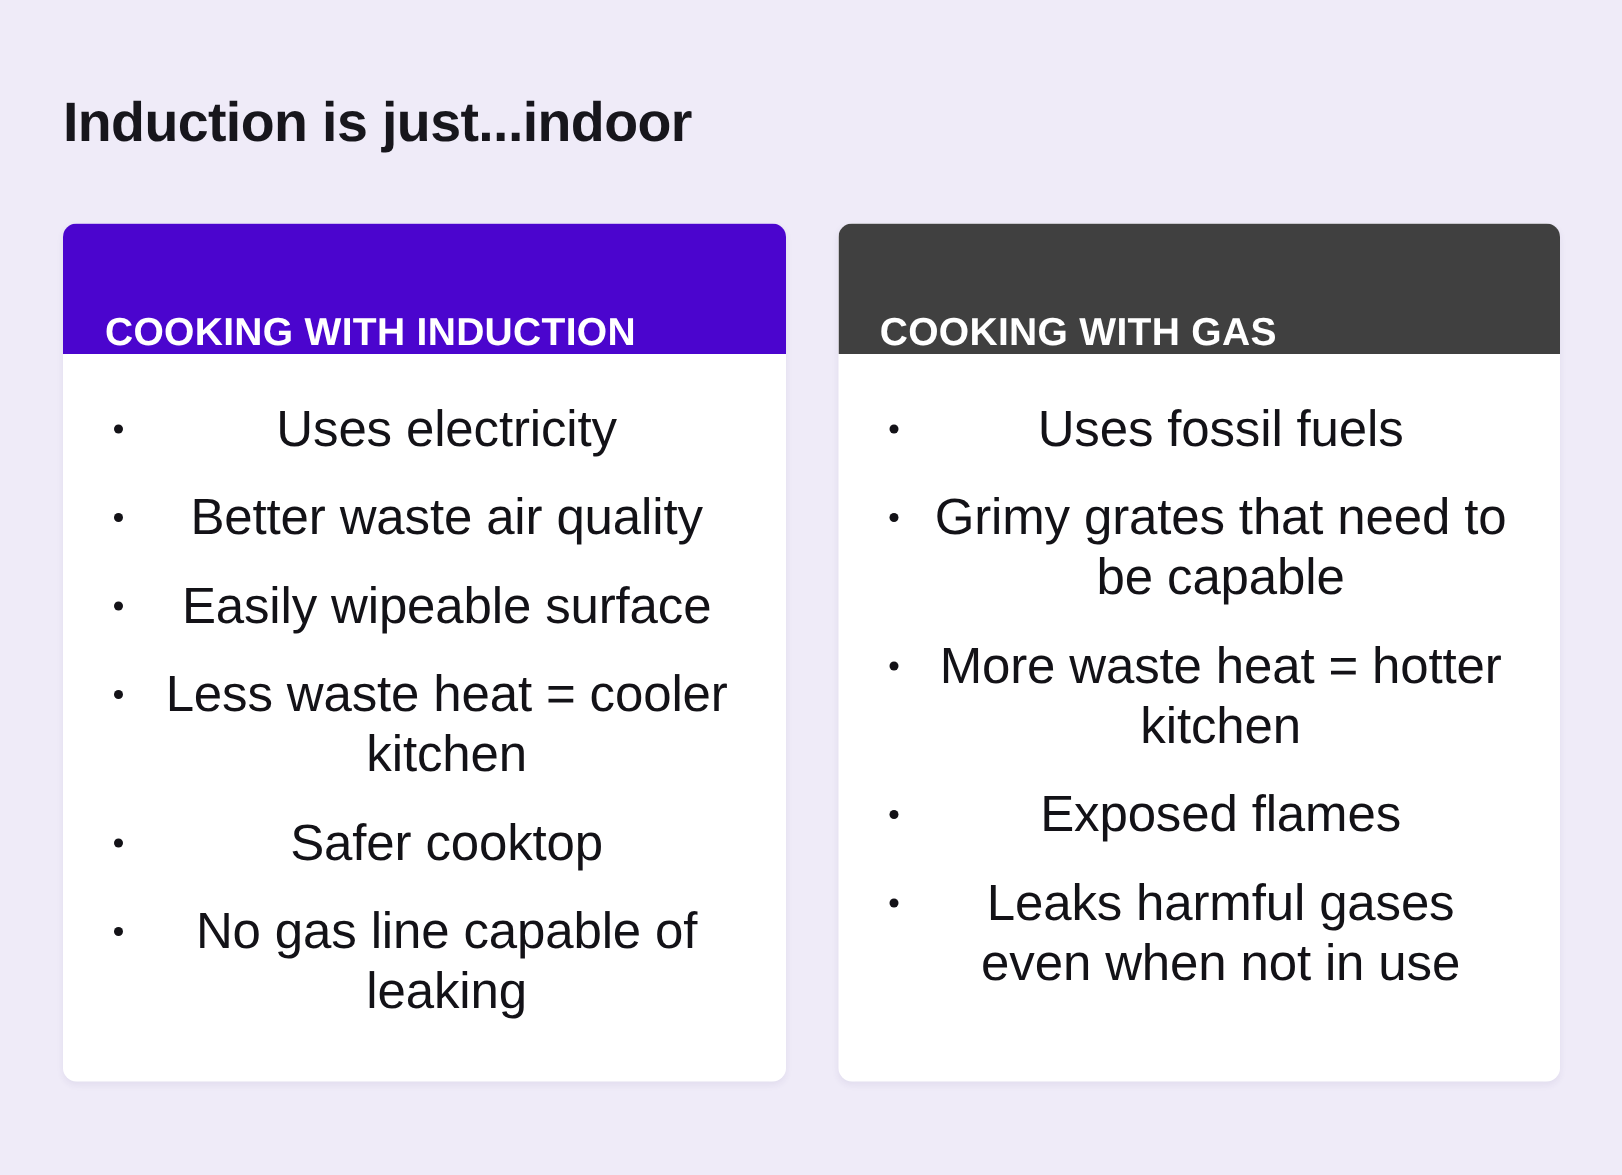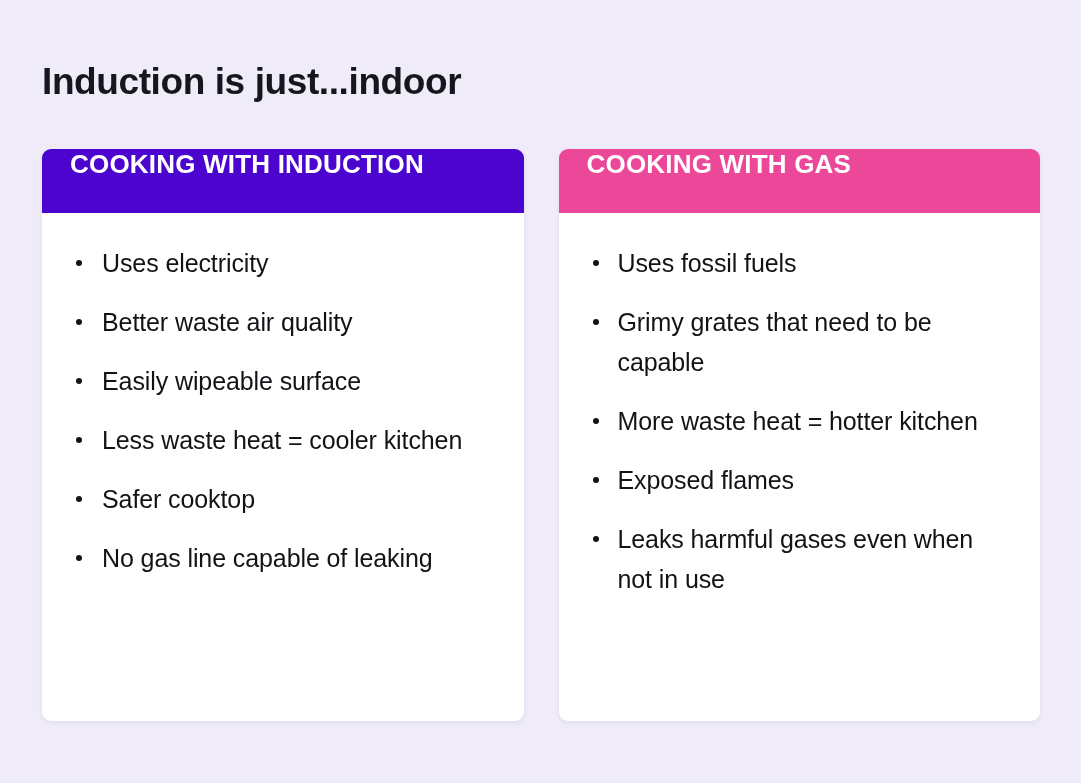--- a/index.html
+++ b/index.html
@@ -52,64 +52,65 @@
     border-radius: 9px;
     box-shadow: 0 2px 5px rgba(60, 40, 110, 0.07);
     overflow: hidden;
     display: flex;
     flex-direction: column;
     min-height: 572px;
     box-sizing: border-box;
   }
 
   .card-header {
-    height: 64px;
+    height: 87px;
     display: flex;
-    align-items: flex-start;
+    align-items: flex-end;
     padding: 0 28px;
     box-sizing: border-box;
   }
 
   .card-header-title {
     color: #ffffff;
     font-size: 26px;
     font-weight: bold;
     letter-spacing: 0.2px;
     line-height: 30px;
     text-transform: uppercase;
     white-space: nowrap;
   }
 
   .card--induction .card-header {
     background: #4b05ce;
   }
   .card--gas .card-header {
-    background: #ec4899;
+    background: #404040;
   }
 
   .card-body {
     flex: 1 1 auto;
     padding: 30px 30px 26px 30px;
     box-sizing: border-box;
   }
 
   .bullet-list {
     list-style: none;
     margin: 0;
     padding: 0;
   }
 
   .bullet-item {
     position: relative;
     padding-left: 30px;
     margin: 0 0 19px 0;
-    font-size: 25px;
+    font-size: 34px;
     line-height: 40px;
     color: #131217;
     letter-spacing: -0.1px;
+    text-align: center;
   }
 
   .bullet-item:last-child {
     margin-bottom: 0;
   }
 
   .bullet-dot {
     position: absolute;
     left: 4px;
     top: 17px;

